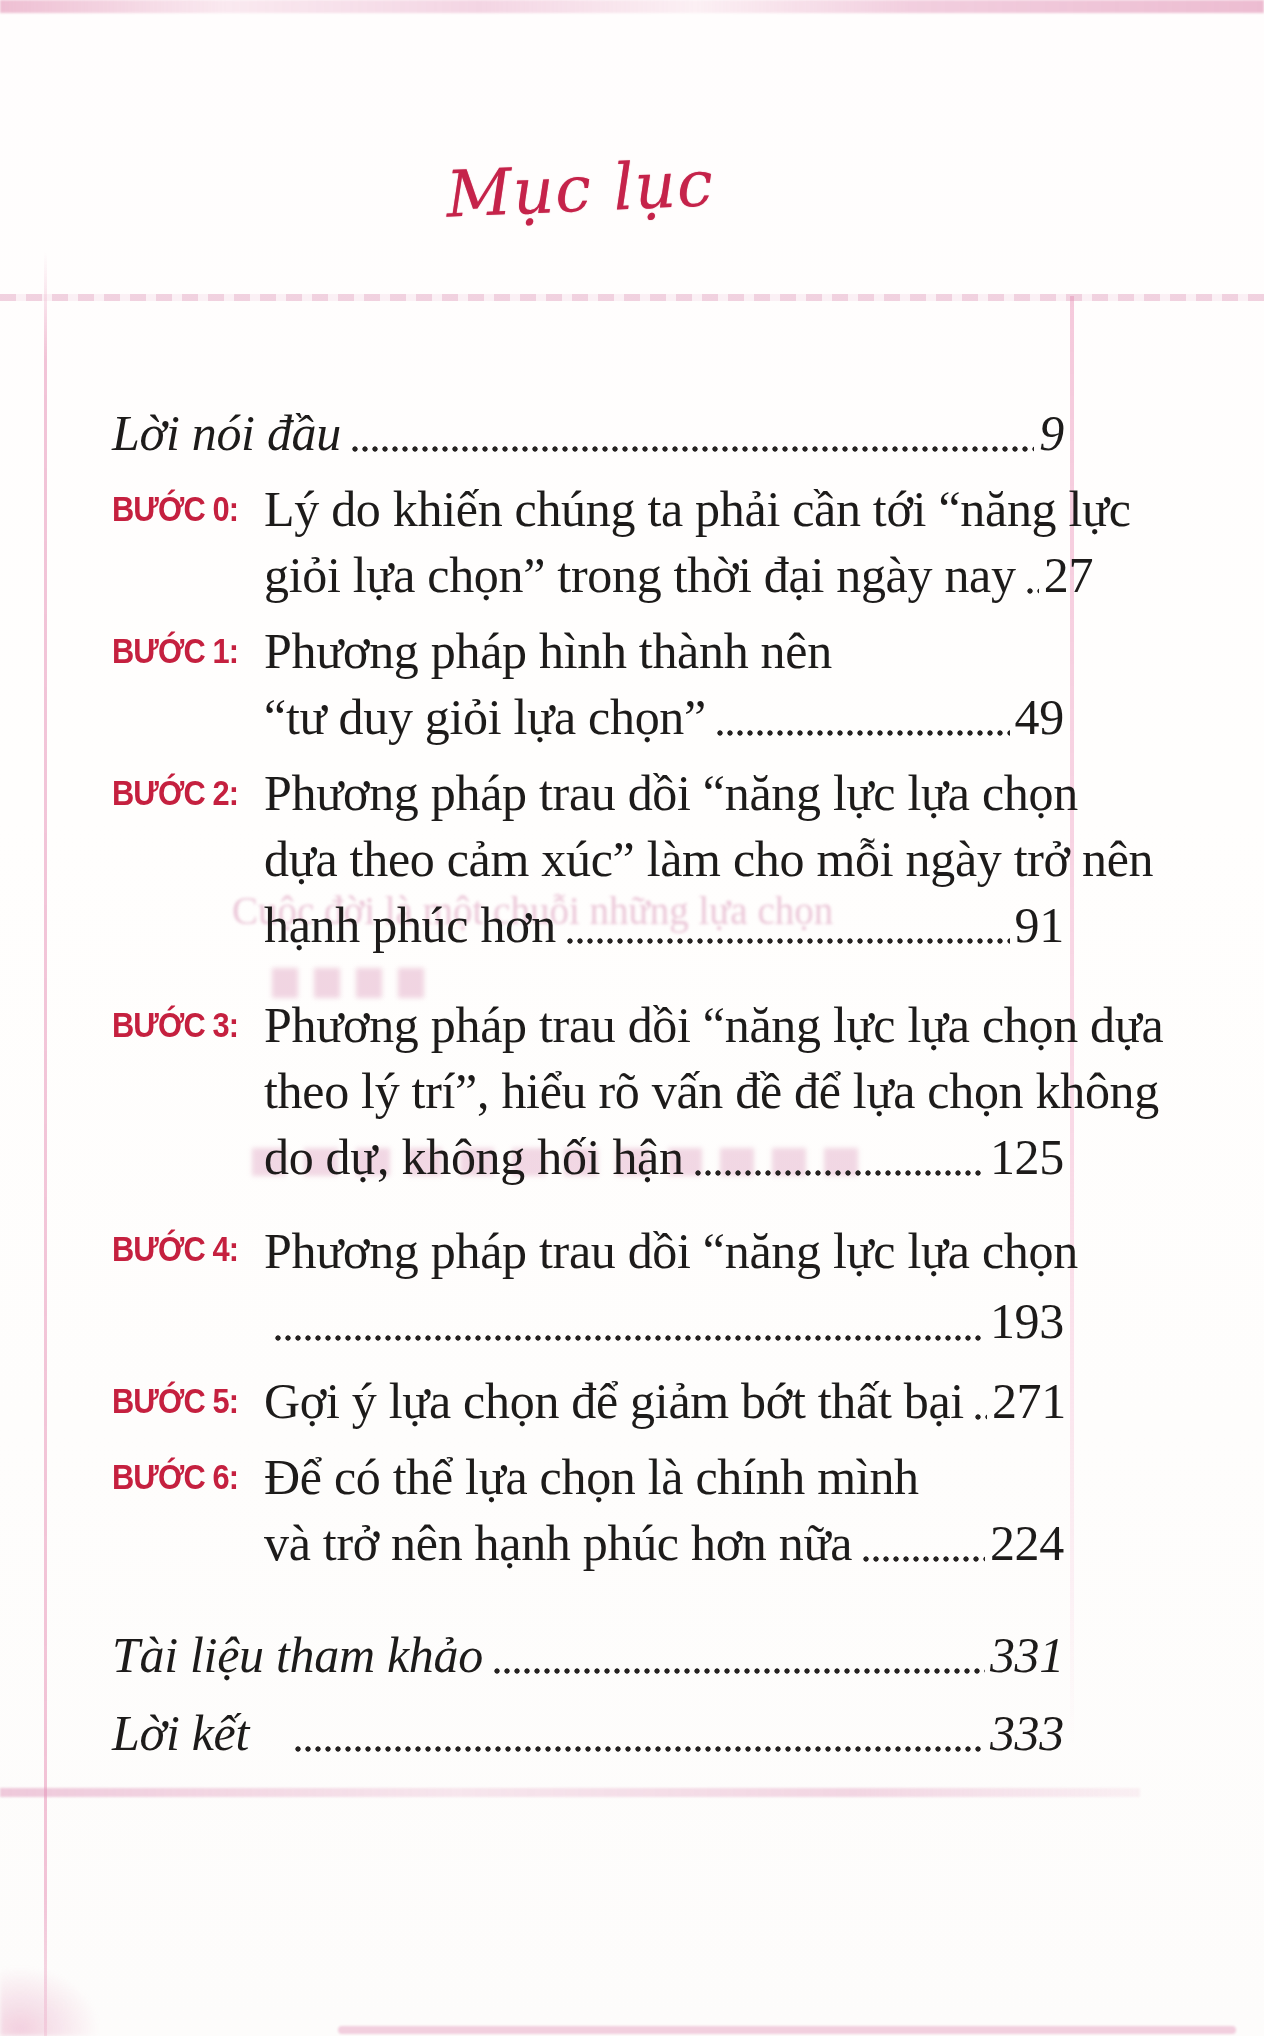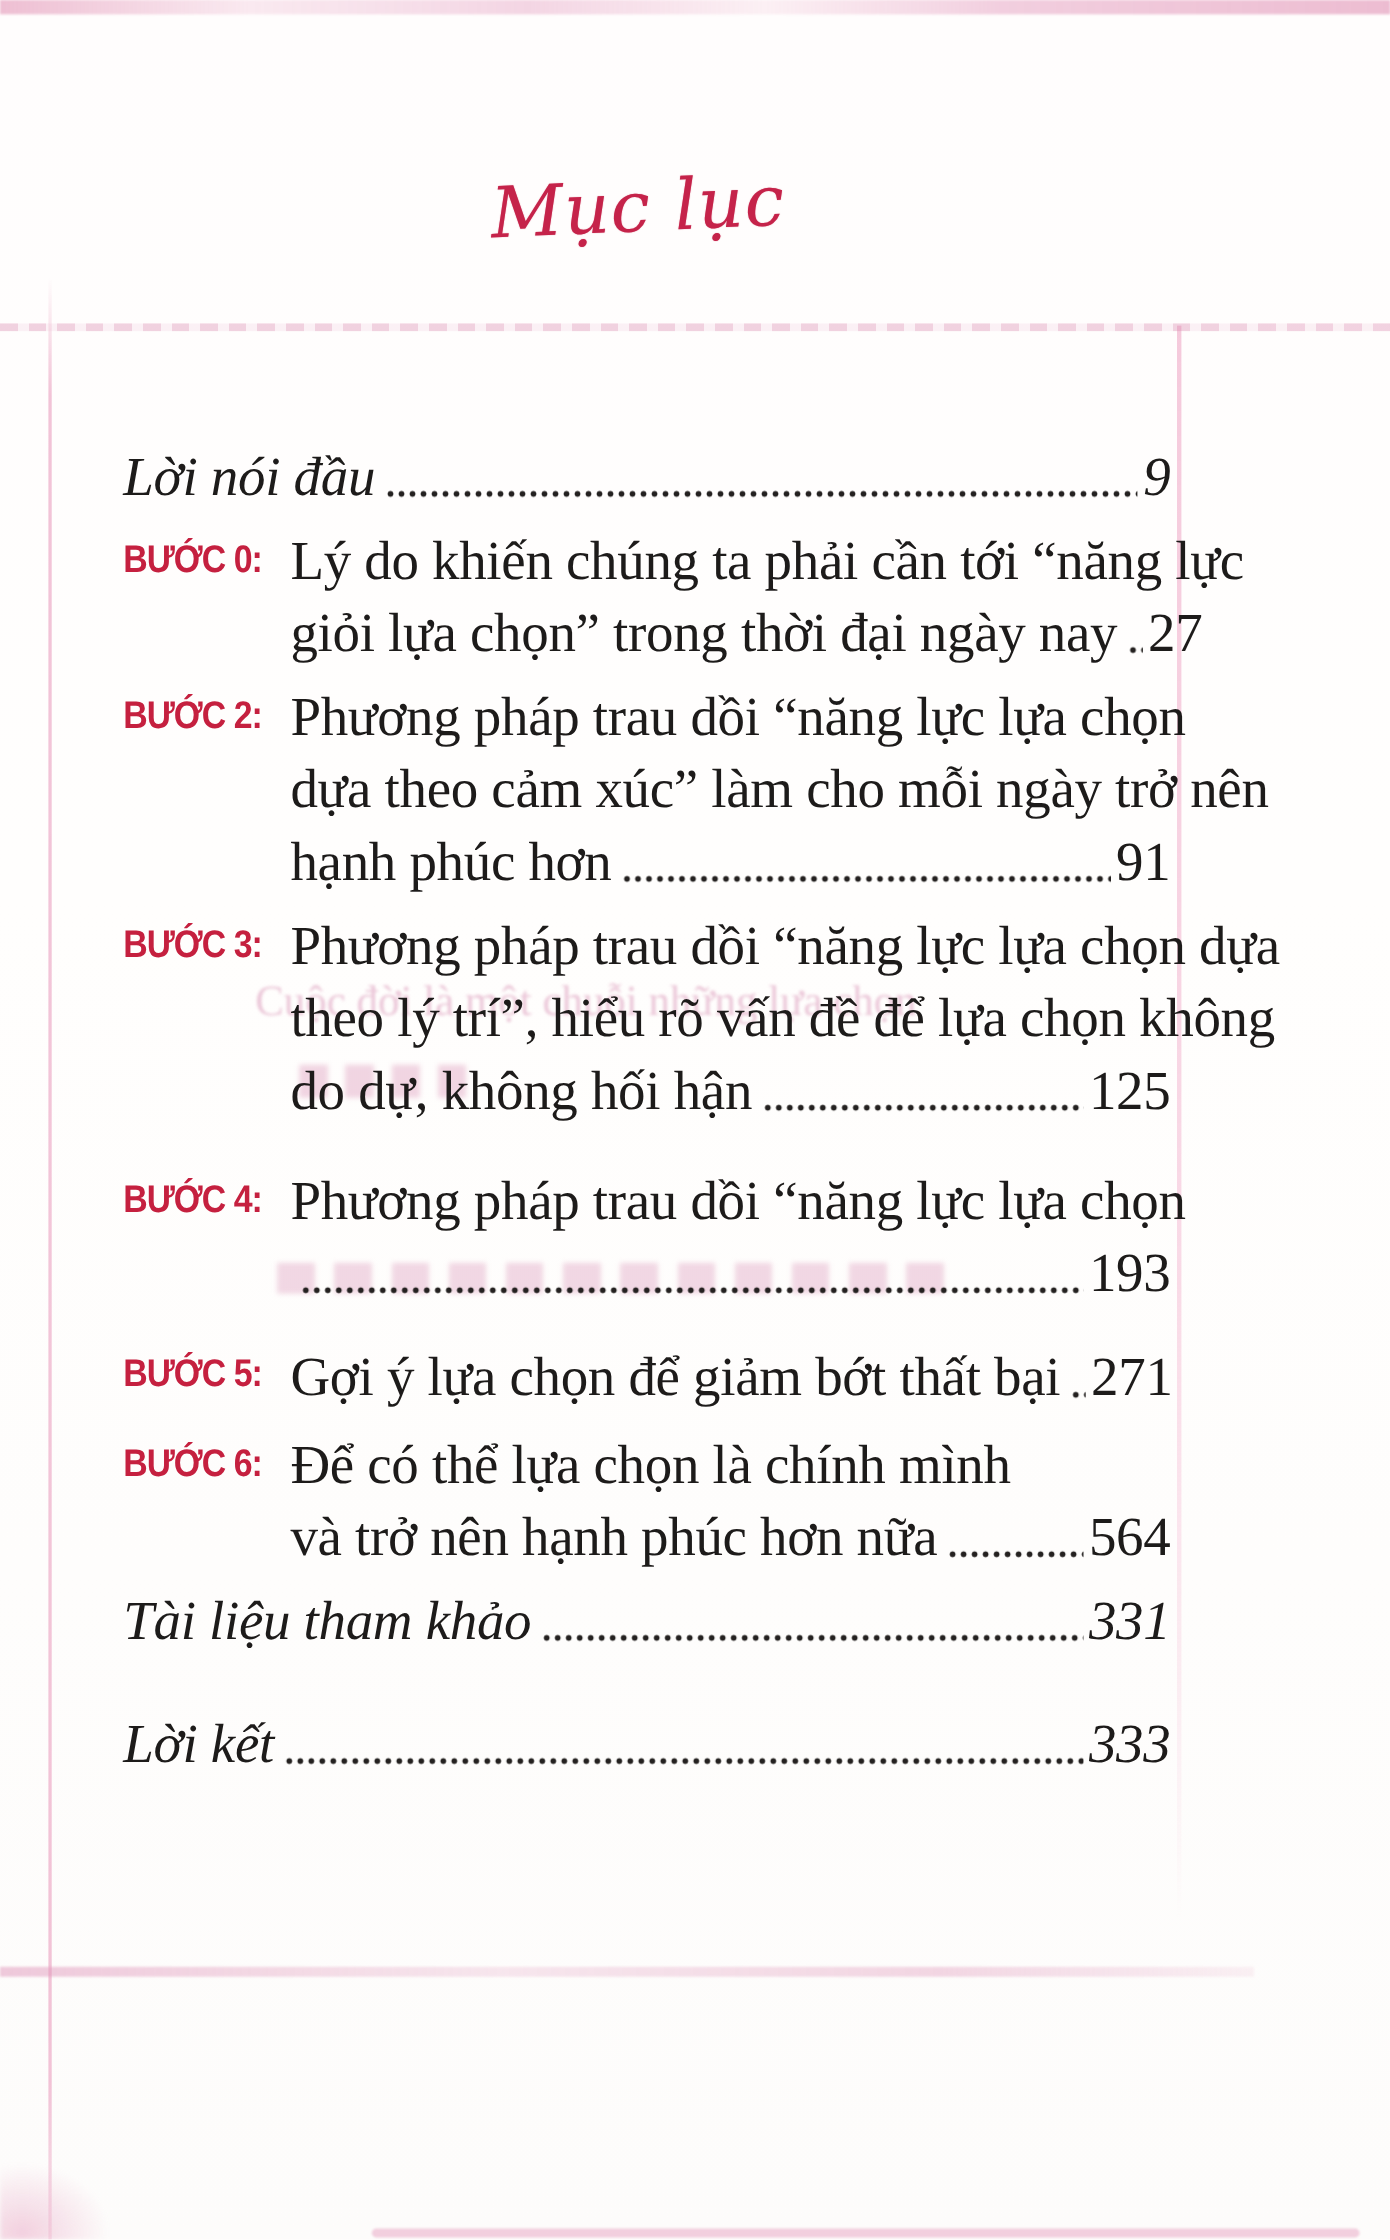--- a/index.html
+++ b/index.html
@@ -204,20 +204,33 @@
             <span class="txt">Lý do khiến chúng ta phải cần tới “năng lực</span>
           </span>
           <span class="line">
             <span class="txt">giỏi lựa chọn” trong thời đại ngày nay</span>
             <span class="dots"></span>
             <span class="pg">27</span>
           </span>
         </span>
   </div>
 
+  <div class="entry">
+    <span class="label">BƯỚC 1:</span>
+    <span class="content">
+          <span class="line">
+            <span class="txt">Phương pháp hình thành nên</span>
+          </span>
+          <span class="line">
+            <span class="txt">“tư duy giỏi lựa chọn”</span>
+            <span class="dots"></span>
+            <span class="pg">49</span>
+          </span>
+        </span>
+  </div>
 
   <div class="entry">
     <span class="label">BƯỚC 2:</span>
     <span class="content">
           <span class="line">
             <span class="txt">Phương pháp trau dồi “năng lực lựa chọn</span>
           </span>
           <span class="line">
             <span class="txt">dựa theo cảm xúc” làm cho mỗi ngày trở nên</span>
           </span>
@@ -272,21 +285,21 @@
 
   <div class="entry">
     <span class="label">BƯỚC 6:</span>
     <span class="content">
           <span class="line">
             <span class="txt">Để có thể lựa chọn là chính mình</span>
           </span>
           <span class="line">
             <span class="txt">và trở nên hạnh phúc hơn nữa</span>
             <span class="dots"></span>
-            <span class="pg">564</span>
+            <span class="pg">224</span>
           </span>
         </span>
   </div>
 
   <div class="entry italic">
     <span class="label"></span>
     <span class="content">
           <span class="line">
             <span class="txt">Tài liệu tham khảo</span>
             <span class="dots"></span>

